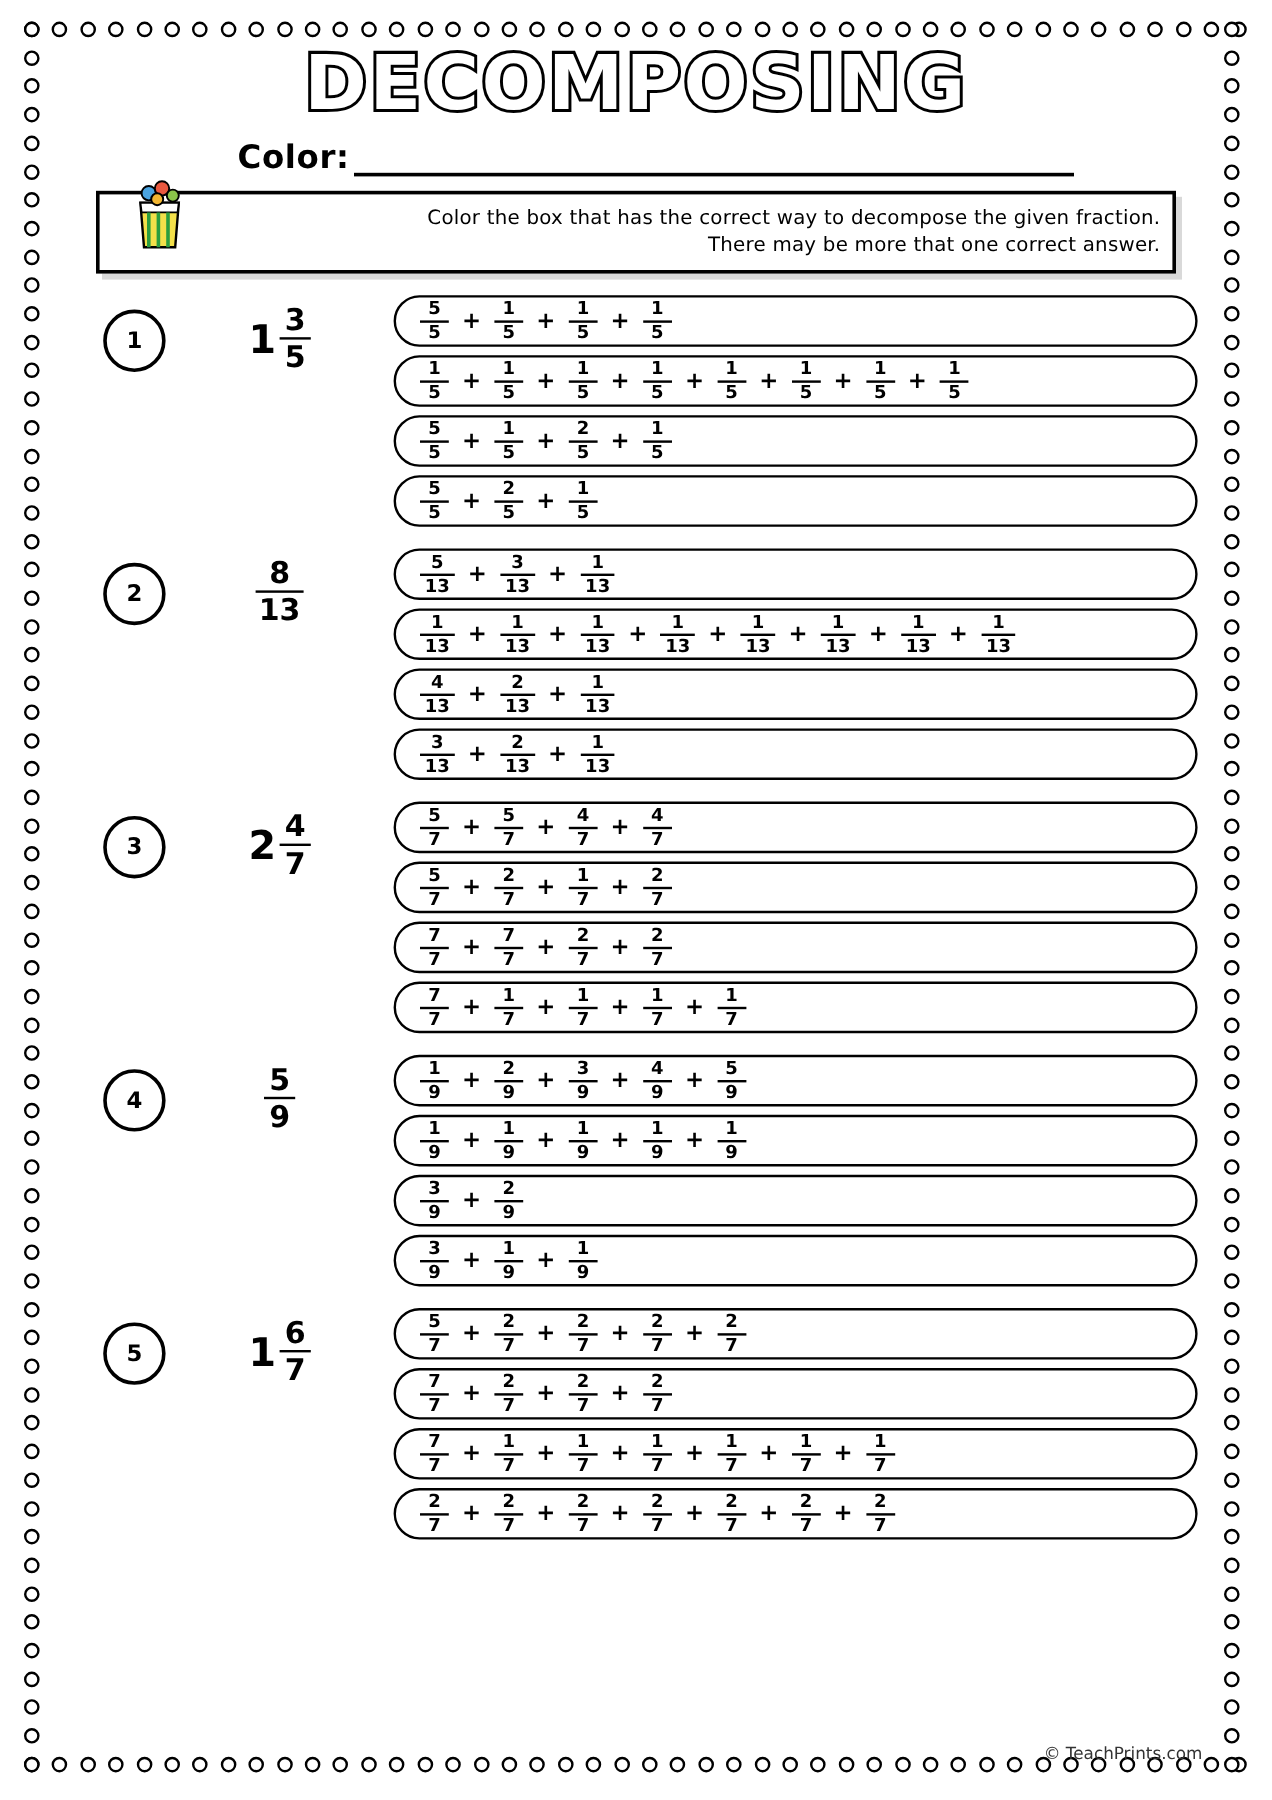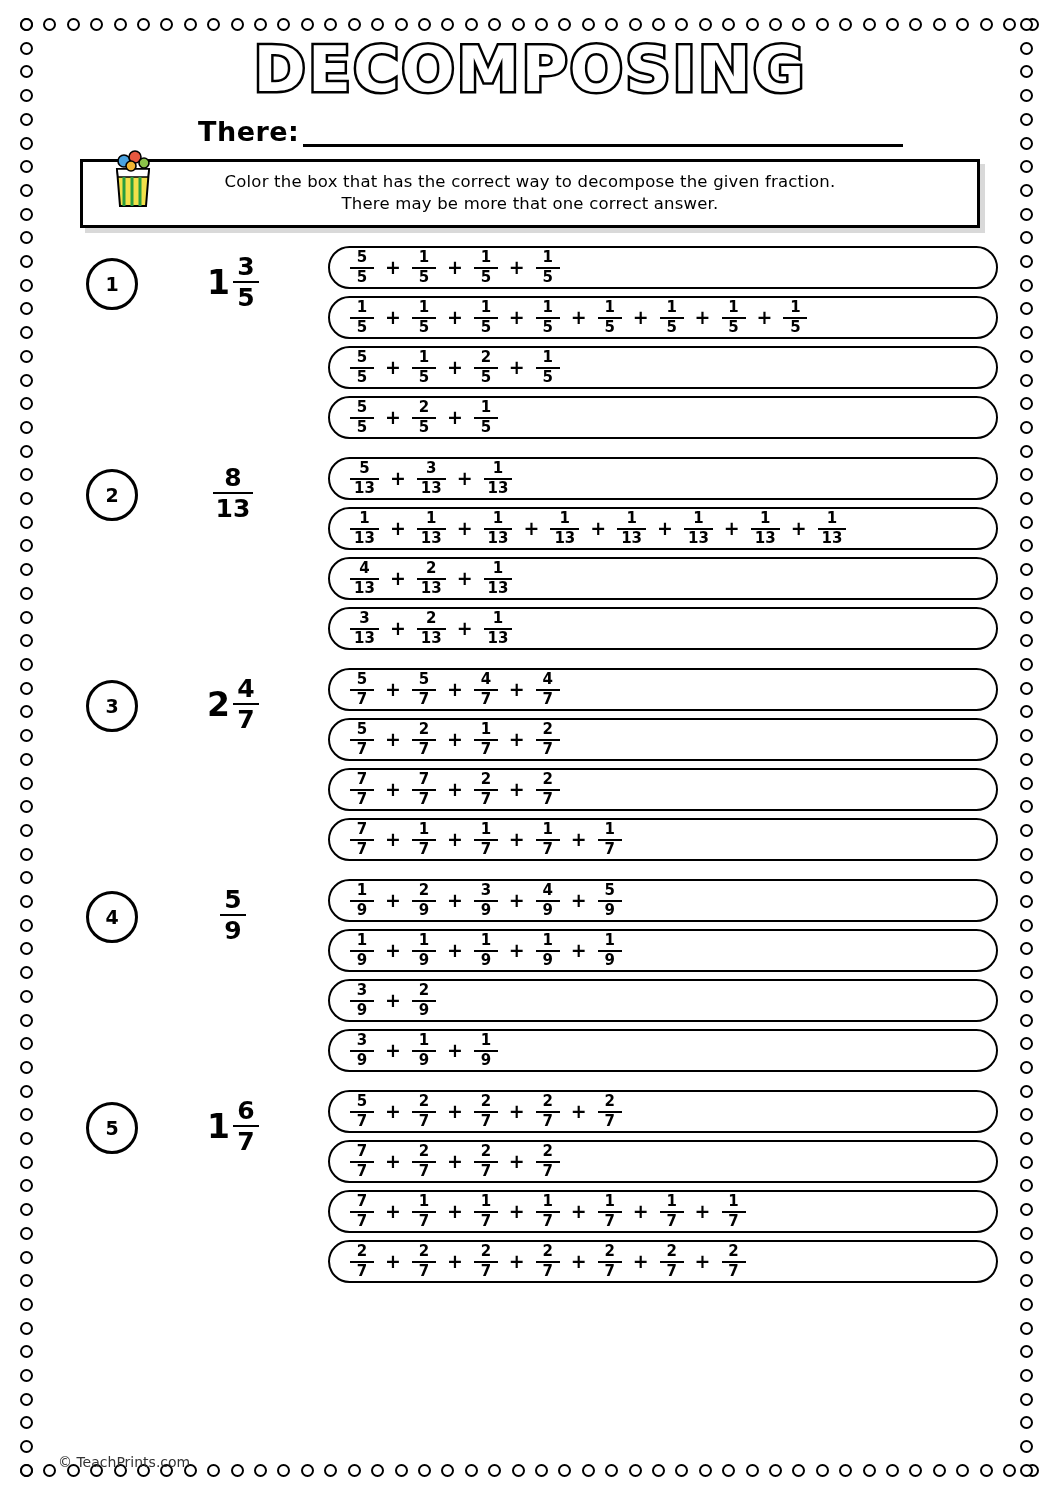--- a/index.html
+++ b/index.html
@@ -85,21 +85,21 @@
     position: relative;
     margin-top: 12px;
     margin-left: 22px;
     margin-right: 22px;
   }
   .instr-box {
     border: 3px solid #000;
     background: #fff;
     box-shadow: 5px 5px 0 #d9d9d9;
     padding: 9px 10px 10px 10px;
-    text-align: center;
+    text-align: right;
   }
   .instr-text {
     font-family: "DejaVu Sans", sans-serif;
     font-size: 16.5px;
     color: #000;
     line-height: 1.35;
     letter-spacing: 0.2px;
   }
   .candy-bag {
     position: absolute;
@@ -194,21 +194,21 @@
     font-weight: bold;
     margin: 0 11px;
     line-height: 1;
   }
 
   
   .footer {
     position: absolute;
     bottom: -6px;
     left: 0; right: 0;
-    text-align: left;
+    text-align: right;
     font-size: 14px;
     color: #333;
   }
 </style>
 </head>
 <body>
 
 <div class="page">
 
   <div class="dot-row" id="dots-top" style="left:20px; top:18px; width:1020px;">
@@ -432,21 +432,21 @@
       <span class="dot"></span>
     </div>
 
   <div class="content">
 
     <div class="title">
       <span>DECOMPOSING</span>
     </div>
 
     <div class="name-row">
-      <span class="name-label">There:</span>
+      <span class="name-label">Color:</span>
       <span class="name-line"></span>
     </div>
 
     <div class="instr-wrap">
       <div class="instr-box">
         <div class="instr-text">Color the box that has the correct way to decompose the given fraction.</div>
         <div class="instr-text">There may be more that one correct answer.</div>
       </div>
       <svg class="candy-bag" viewBox="0 0 46 62">
         <path d="M7 22 L39 22 L36 59 L10 59 Z" fill="#f3e04a" stroke="#000" stroke-width="2"></path>

